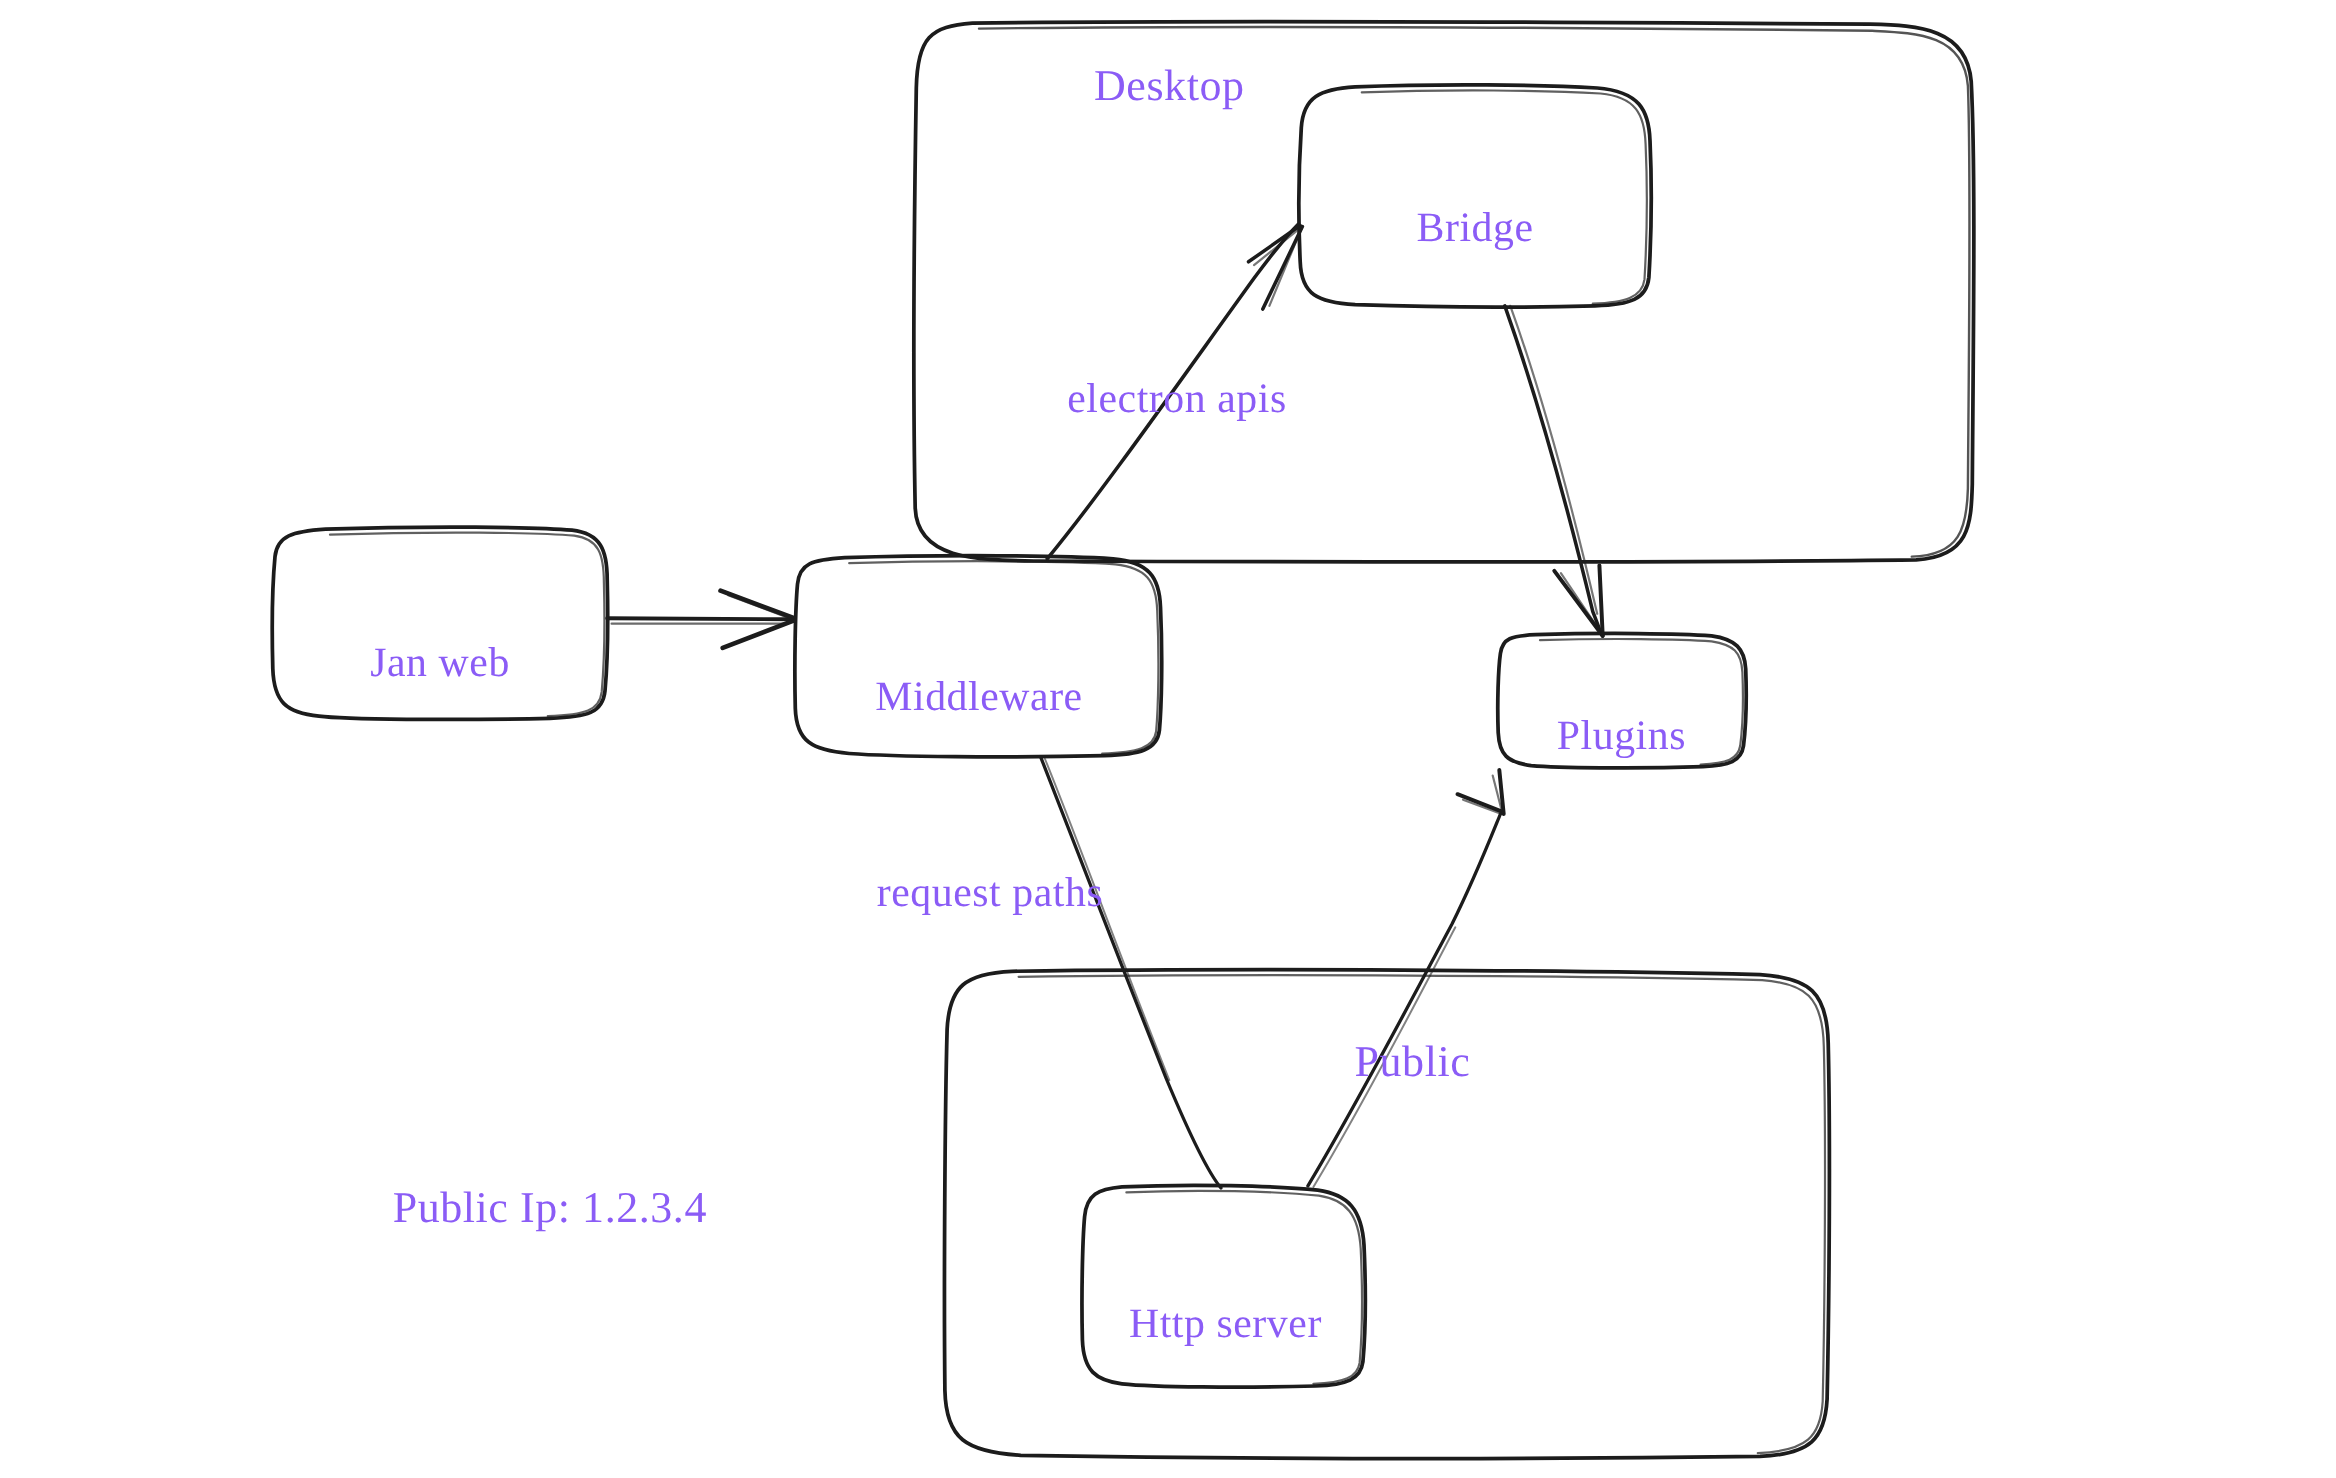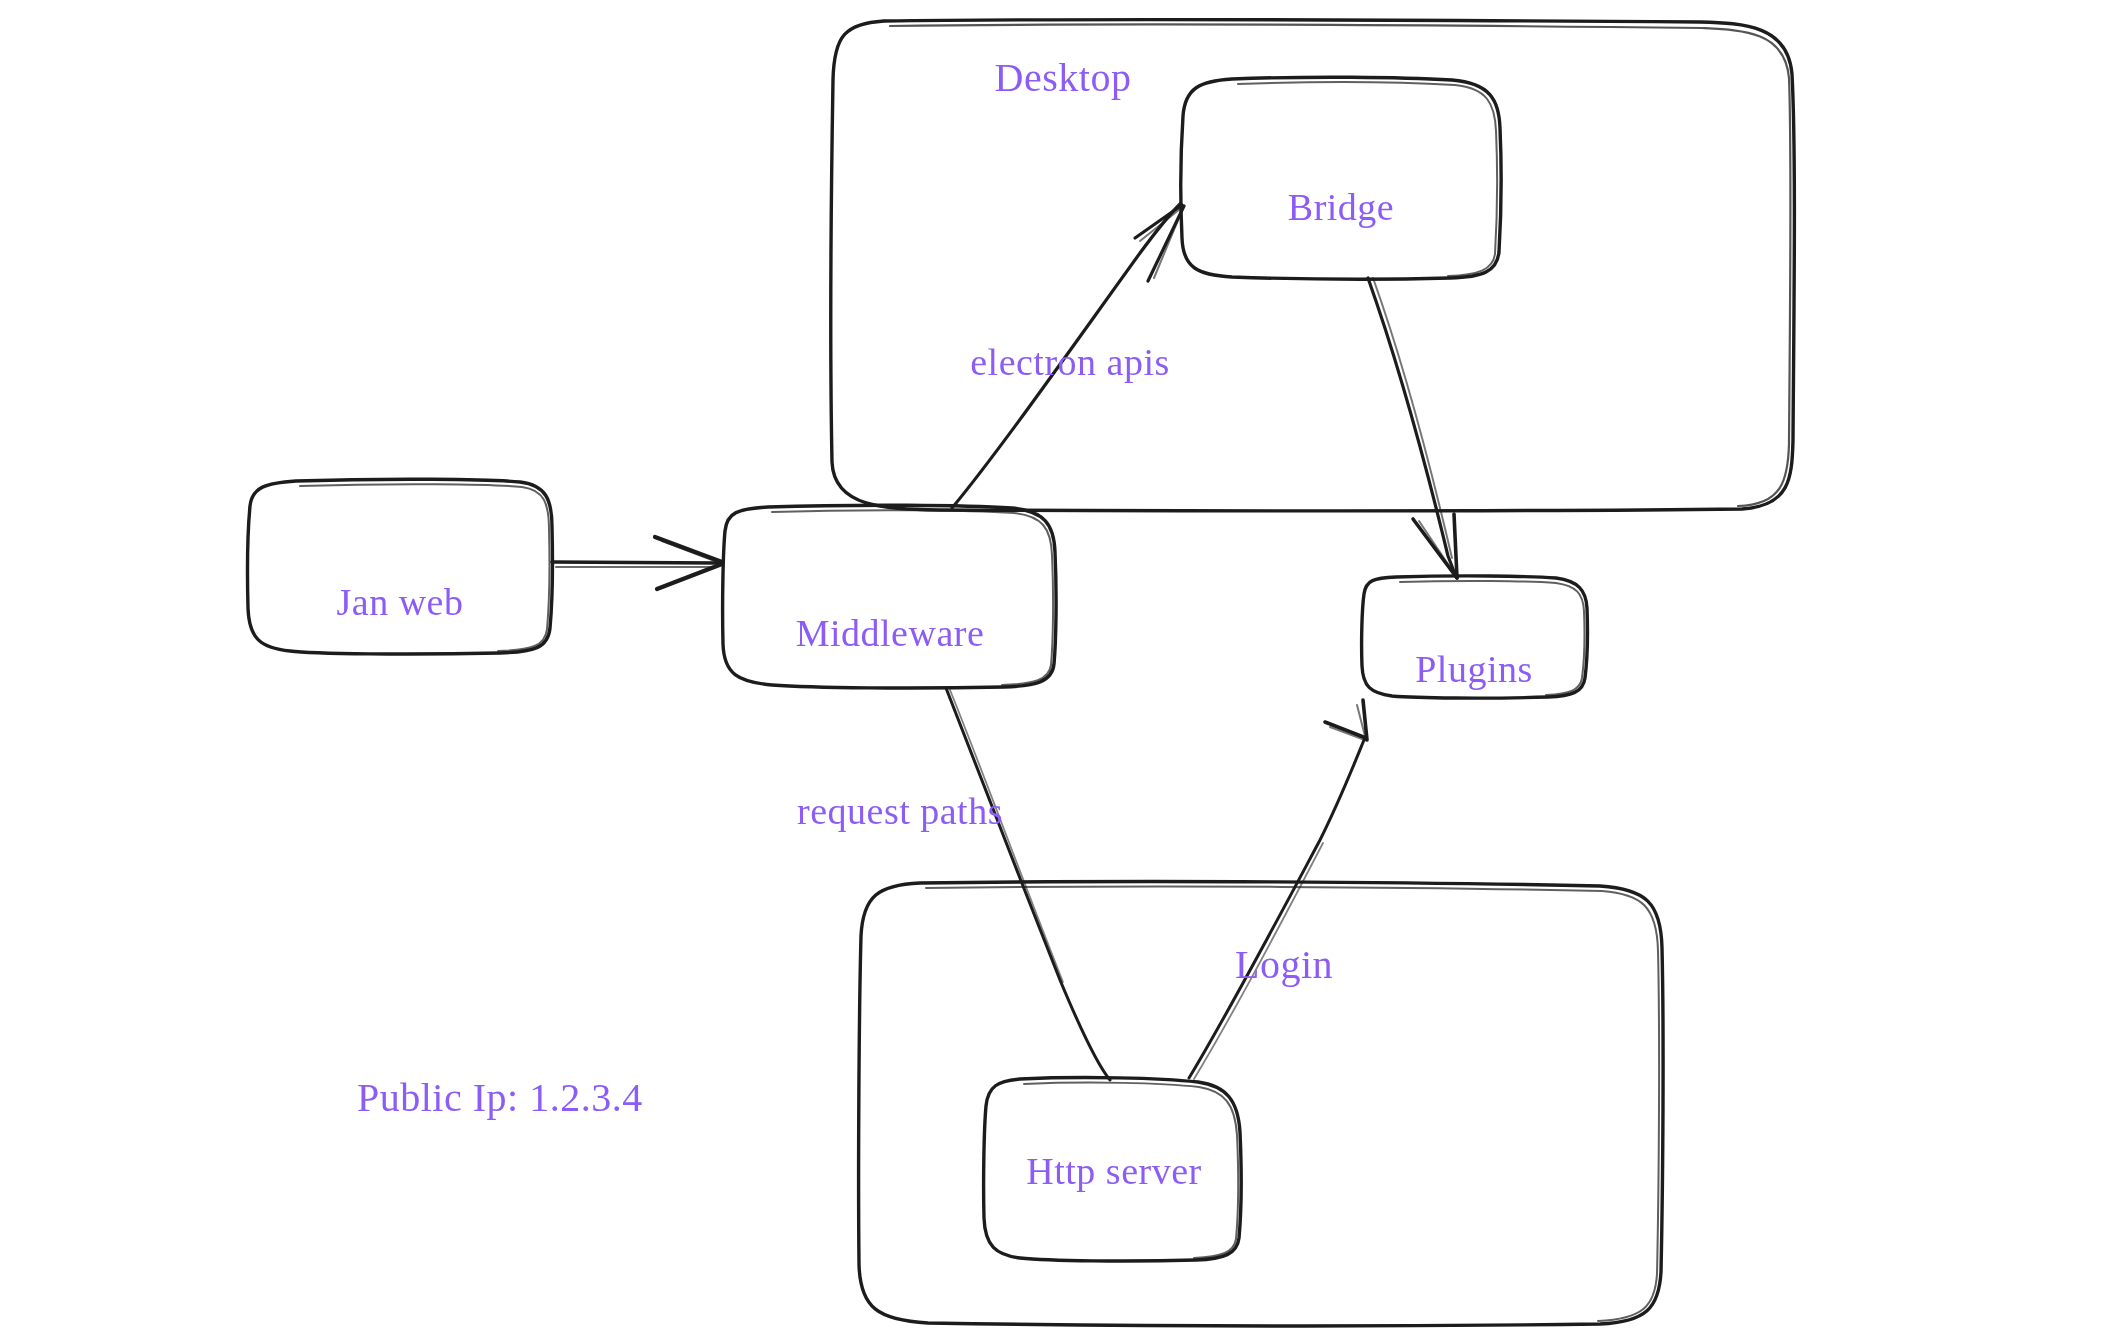--- a/index.html
+++ b/index.html
@@ -161,31 +161,31 @@
       <path d="M1325 722 L 1366 738" stroke-width="3.6"></path>
       <path d="M1363 700 L 1367 740" stroke-width="3.6"></path>
       <path d="M1330 727 L 1365 740" stroke-width="2.0" opacity="0.6"></path>
       <path d="M1357 705 L 1366 740" stroke-width="2.0" opacity="0.6"></path>
     </g>
 
   </svg>
 
   <div class="label group-label" style="left:1063px; top:78px;">Desktop</div>
 
-  <div class="label group-label" style="left:1284px; top:965px;">Login</div>
+  <div class="label group-label" style="left:1284px; top:965px;">Public</div>
 
   <div class="label node-label" style="left:400px; top:567px;">Jan web</div>
 
   <div class="label node-label" style="left:890px; top:598px;">Middleware</div>
 
   <div class="label node-label" style="left:1341px; top:172px;">Bridge</div>
 
   <div class="label node-label" style="left:1474px; top:634px;">Plugins</div>
 
-  <div class="label node-label" style="left:1114px; top:1136px;">Http server</div>
+  <div class="label node-label" style="left:1114px; top:1168px;">Http server</div>
 
   <div class="label edge-label" style="left:1070px; top:363px;">electron apis</div>
 
   <div class="label edge-label" style="left:900px; top:812px;">request paths</div>
 
   <div class="label note-label" style="left:357px; top:960px;">
     <div>Public Ip: 1.2.3.4</div>
   </div>
 
 </div>

